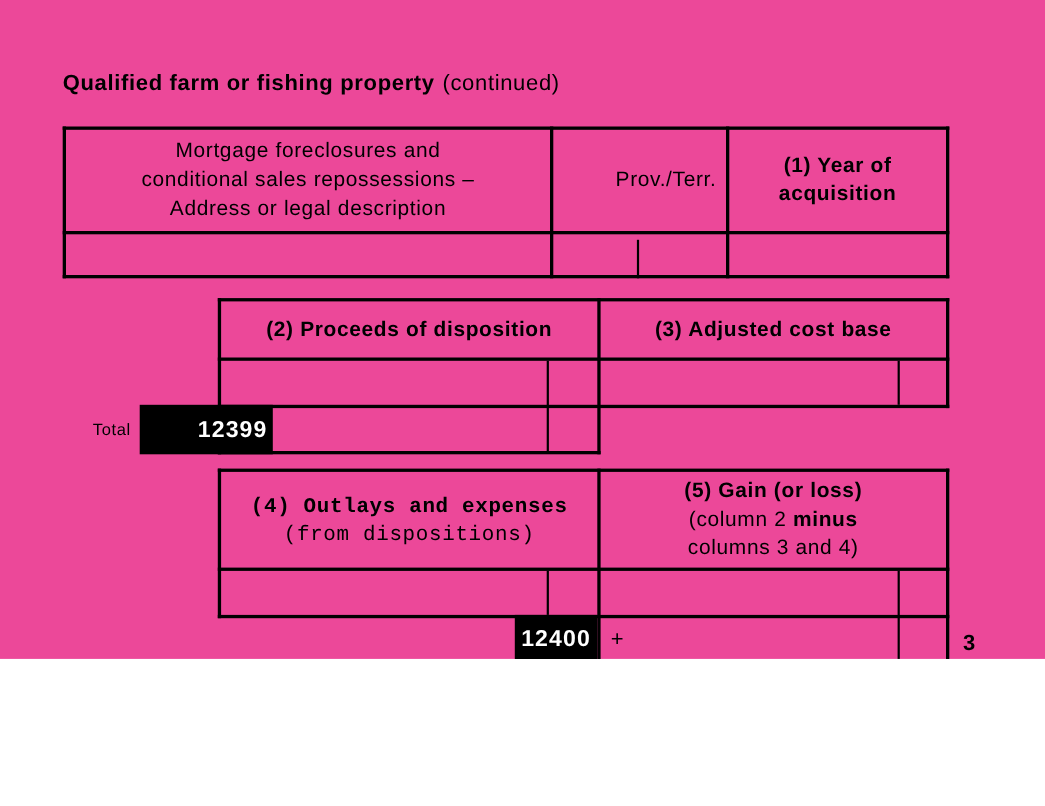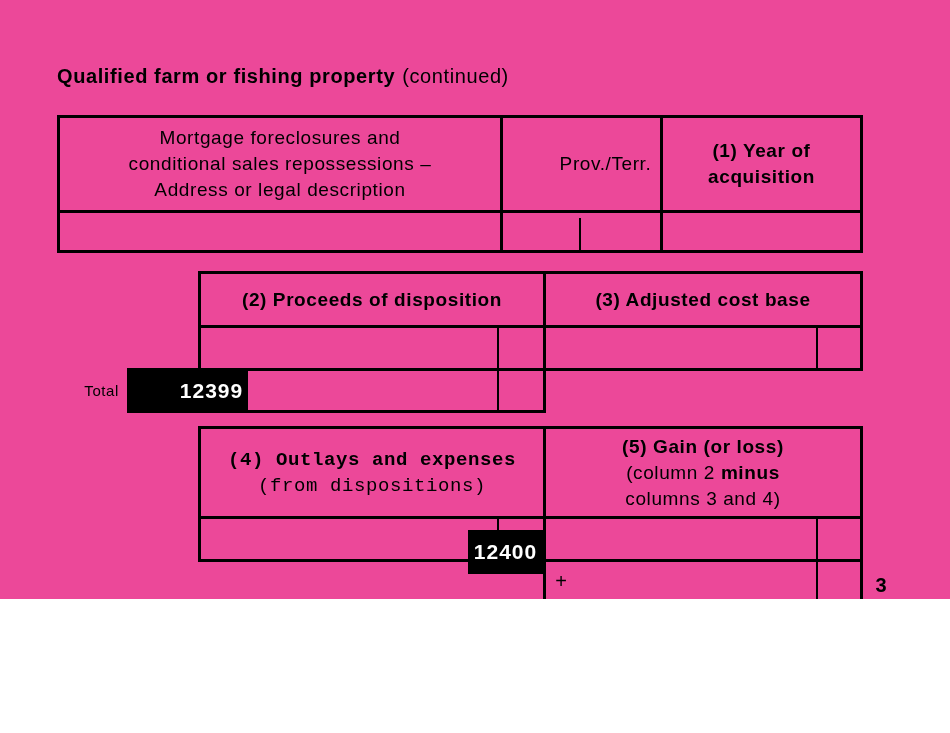--- a/index.html
+++ b/index.html
@@ -114,20 +114,20 @@
         <div><span>(column 2</span> <span class="b">minus</span></div>
         <div>columns 3 and 4)</div>
       </div>
     </div>
 
     <div class="cell hdr" style="left:3px;top:93px;width:342px;height:40px;"></div>
     <div class="cell hdr" style="left:348px;top:93px;width:314px;height:40px;"></div>
     <div class="cell hdr" style="left:348px;top:136px;width:314px;height:37px;"></div>
   </div>
 
-  <div class="codebox" style="left:468px;top:530px;width:75px;height:44px;">12400</div>
+  <div class="codebox" style="left:468px;top:559px;width:75px;height:44px;">12400</div>
   <div id="plus">+</div>
   <div id="ref3">3</div>
 
   <div class="line" style="left:55px;top:648px;width:840px;height:3px;"></div>
   <div id="footer">5000-S3 – 4</div>
 
 </div>
 
 </body></html>

